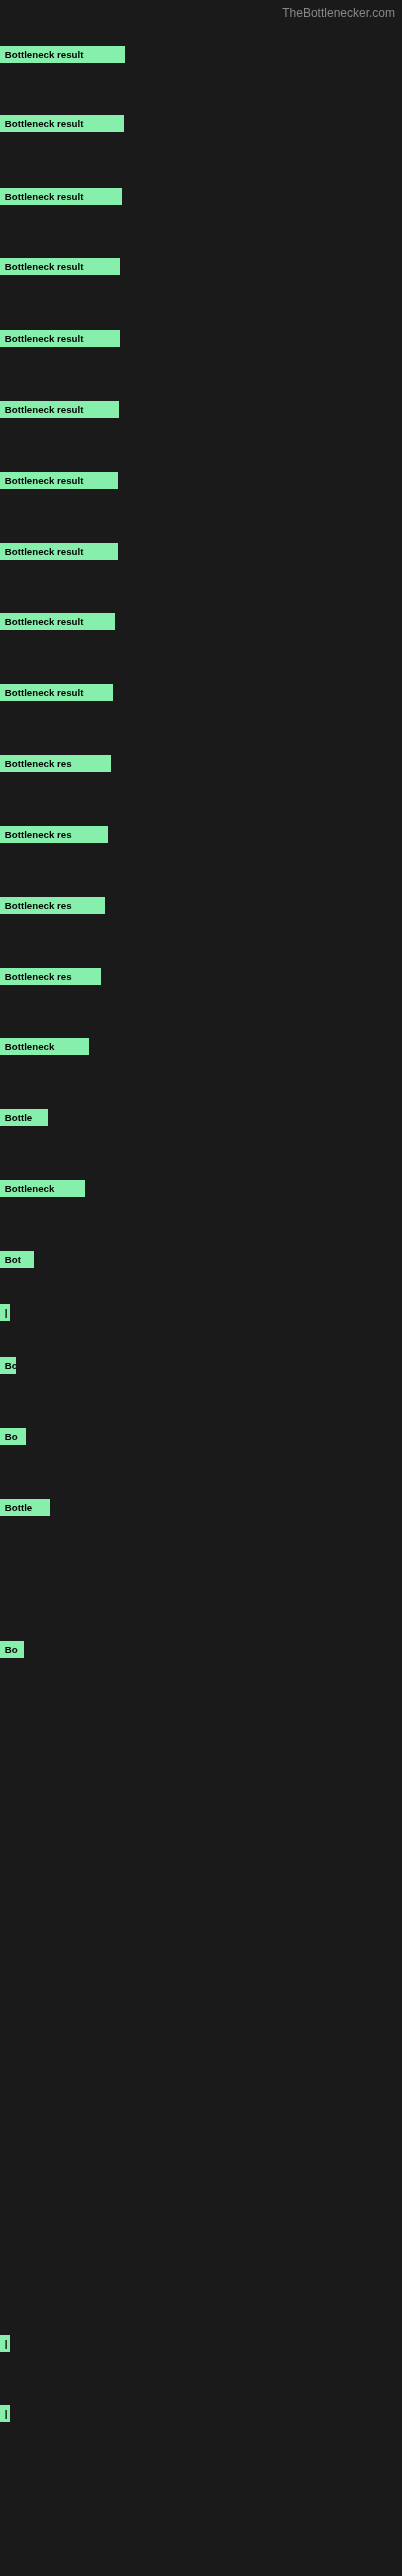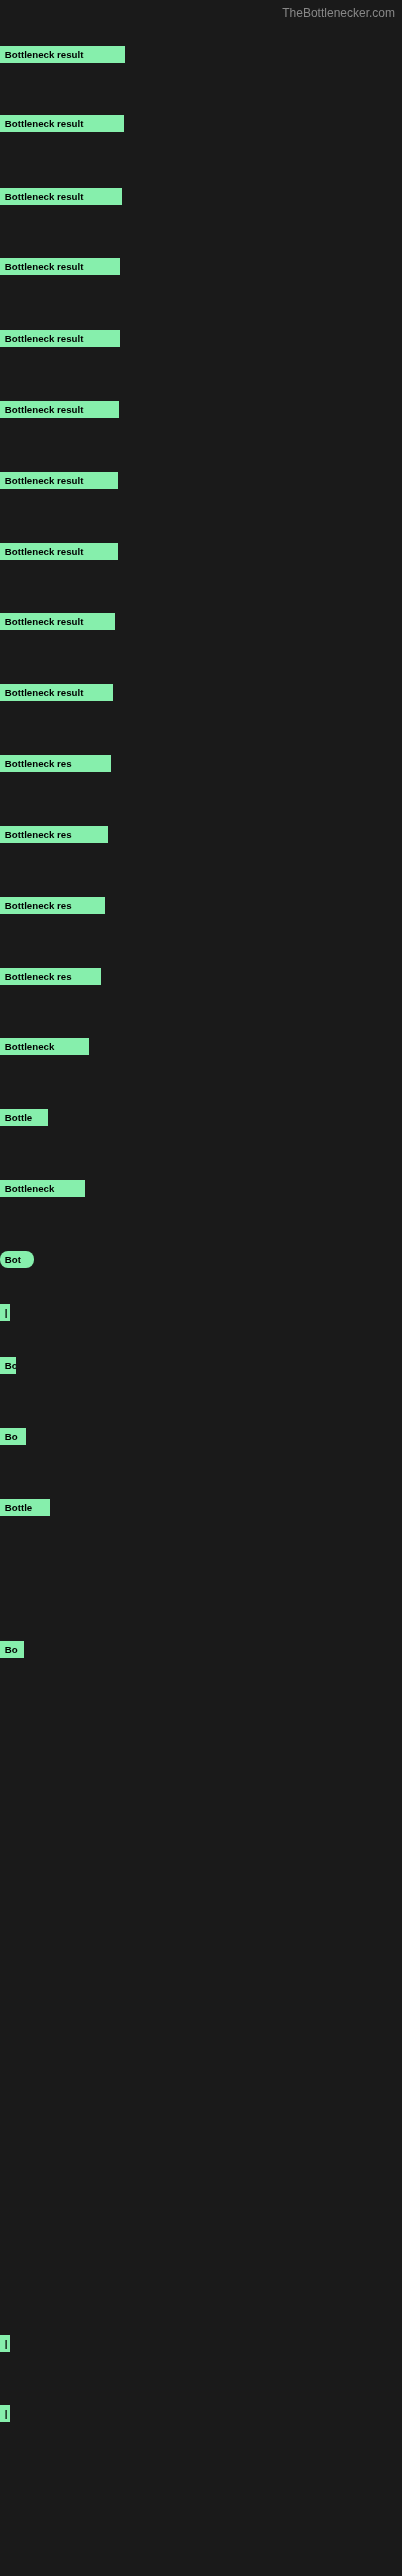--- a/index.html
+++ b/index.html
@@ -47,21 +47,21 @@
 <div class="bottleneck-badge" style="top: 543px; left: 0px; width: 118px;">Bottleneck result</div>
 <div class="bottleneck-badge" style="top: 613px; left: 0px; width: 115px;">Bottleneck result</div>
 <div class="bottleneck-badge" style="top: 684px; left: 0px; width: 113px;">Bottleneck result</div>
 <div class="bottleneck-badge" style="top: 755px; left: 0px; width: 111px;">Bottleneck res</div>
 <div class="bottleneck-badge" style="top: 826px; left: 0px; width: 108px;">Bottleneck res</div>
 <div class="bottleneck-badge" style="top: 897px; left: 0px; width: 105px;">Bottleneck res</div>
 <div class="bottleneck-badge" style="top: 968px; left: 0px; width: 101px;">Bottleneck res</div>
 <div class="bottleneck-badge" style="top: 1038px; left: 0px; width: 89px;">Bottleneck</div>
 <div class="bottleneck-badge" style="top: 1109px; left: 0px; width: 48px;">Bottle</div>
 <div class="bottleneck-badge" style="top: 1180px; left: 0px; width: 85px;">Bottleneck</div>
-<div class="bottleneck-badge" style="top: 1251px; left: 0px; width: 34px; border-radius: 8px;">Bot</div>
+<div class="bottleneck-badge" style="top: 1251px; left: 0px; width: 34px;">Bot</div>
 <div class="bottleneck-badge" style="top: 1304px; left: 0px; width: 6.4px;">|</div>
 <div class="bottleneck-badge" style="top: 1357px; left: 0px; width: 16px;">Bott</div>
 <div class="bottleneck-badge" style="top: 1428px; left: 0px; width: 26px;">Bo</div>
 <div class="bottleneck-badge" style="top: 1499px; left: 0px; width: 50px;">Bottle</div>
 <div class="bottleneck-badge" style="top: 1641px; left: 0px; width: 24px;">Bo</div>
 <div class="bottleneck-badge" style="top: 2335px; left: 0px; width: 6.4px;">|</div>
 <div class="bottleneck-badge" style="top: 2405px; left: 0px; width: 6.4px;">|</div>
 
 
 </body></html>

